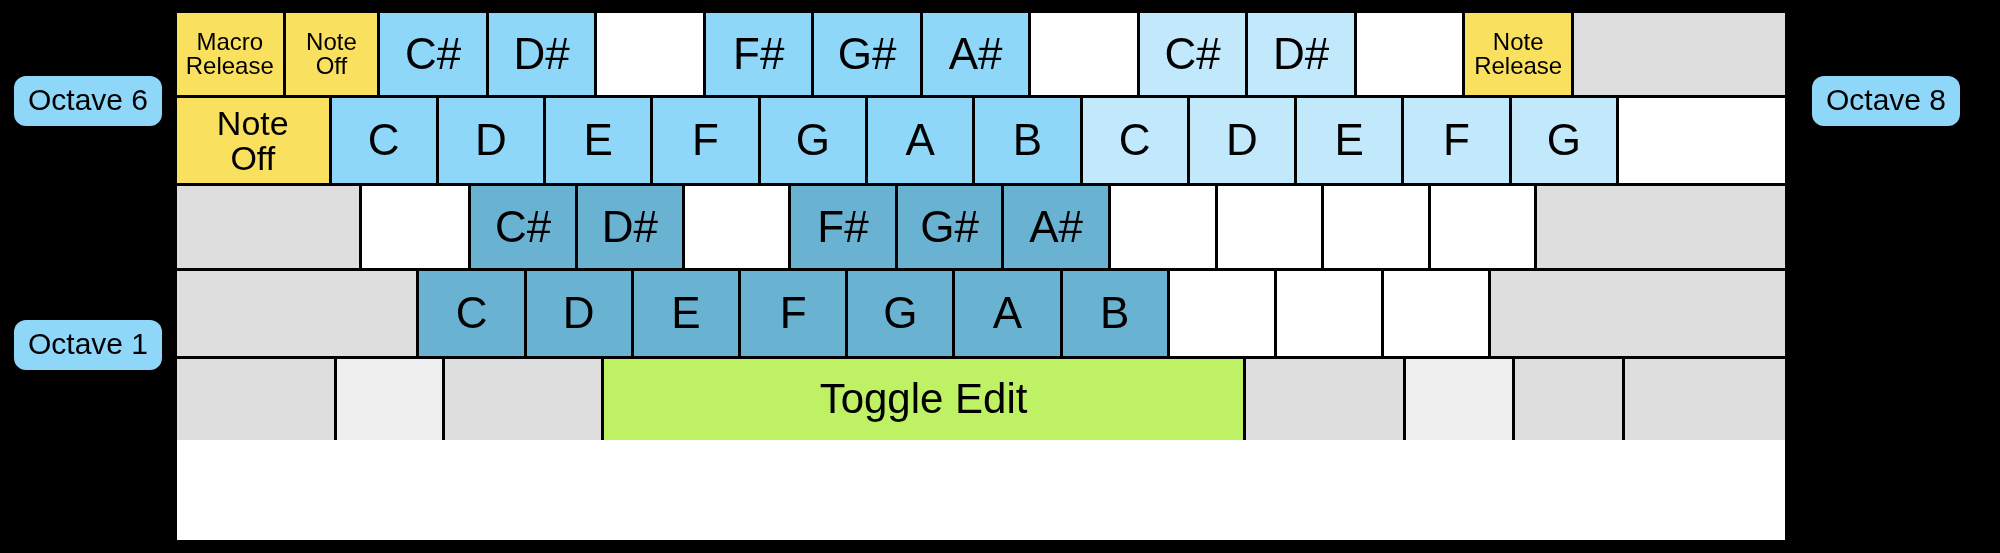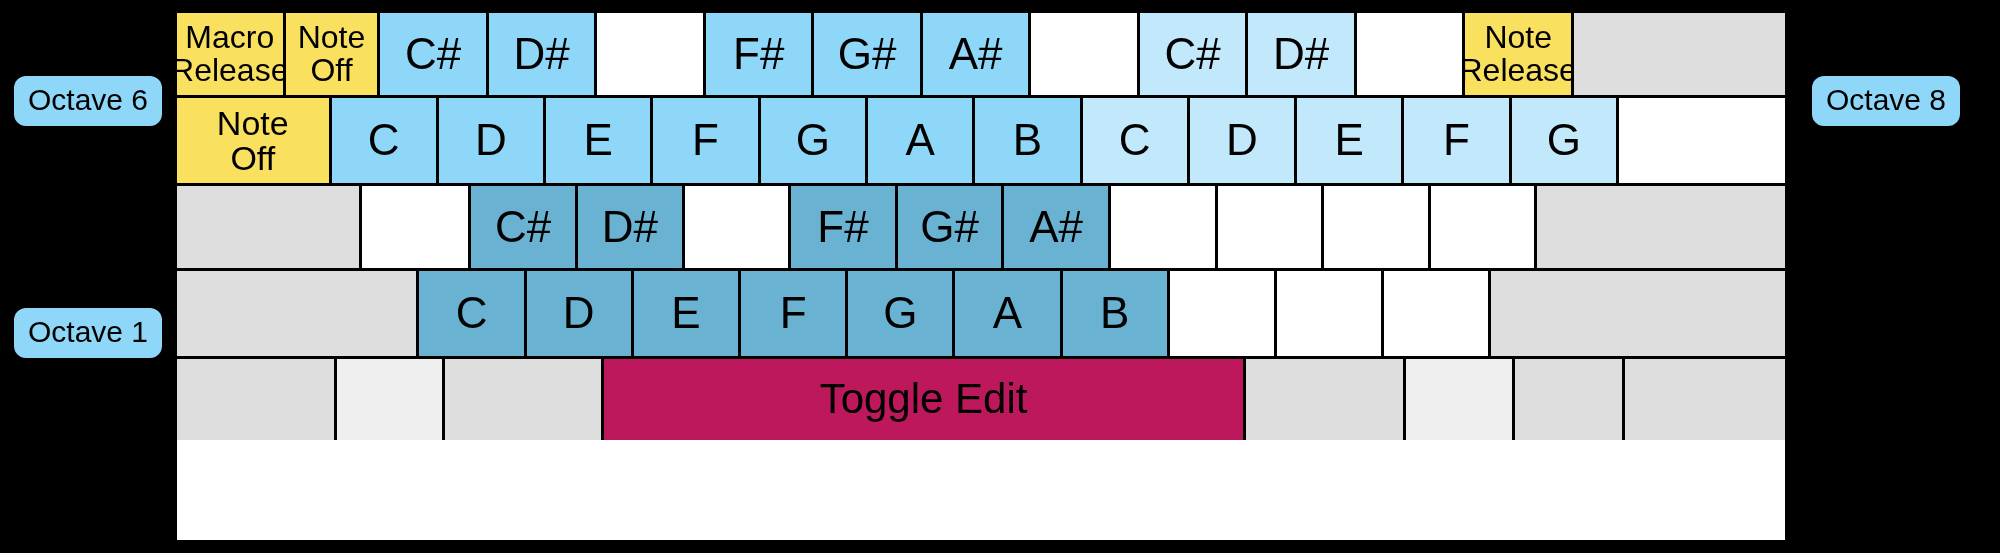--- a/index.html
+++ b/index.html
@@ -28,21 +28,21 @@
     background: #8ed7f8;
     border-radius: 12px;
     color: #000000;
     font-size: 30px;
     line-height: 1;
     padding: 9px 14px 11px 14px;
     white-space: nowrap;
     text-align: center;
   }
   #octave2-pill { left: 14px;  top: 76px; }
-  #octave1-pill { left: 14px;  top: 308px; }
+  #octave1-pill { left: 14px;  top: 320px; }
   #octave3-pill { left: 1812px; top: 76px; }
 
   
   #keyboard {
     position: absolute;
     left: 174px;
     top: 10px;
     width: 1614px;
     height: 533px;
     border: 3px solid #000000;
@@ -82,23 +82,23 @@
   .krow.r5 .key { border-bottom: none; }
 
   
   .k-white    { background: #ffffff; }
   .k-gray     { background: #dedede; }
   .k-gray2    { background: #efefef; }
   .k-yellow   { background: #f9e05e; }
   .k-blue     { background: #8ed7f8; }
   .k-bluelt   { background: #c2e9fb; }
   .k-bluedk   { background: #69b2d2; }
-  .k-pink     { background: #be185d; }
-
-  .small-label { font-size: 32px; }
+  .k-pink     { background: #bef264; }
+
+  .small-label { font-size: 24px; }
   .mid-label   { font-size: 34px; }
   .big-label   { font-size: 44px; }
   .toggle-label{ font-size: 42px; }
 
   .stack { display: flex; flex-direction: column; align-items: center; justify-content: center; }
 </style>
 </head>
 <body>
 
 <div id="stage">

